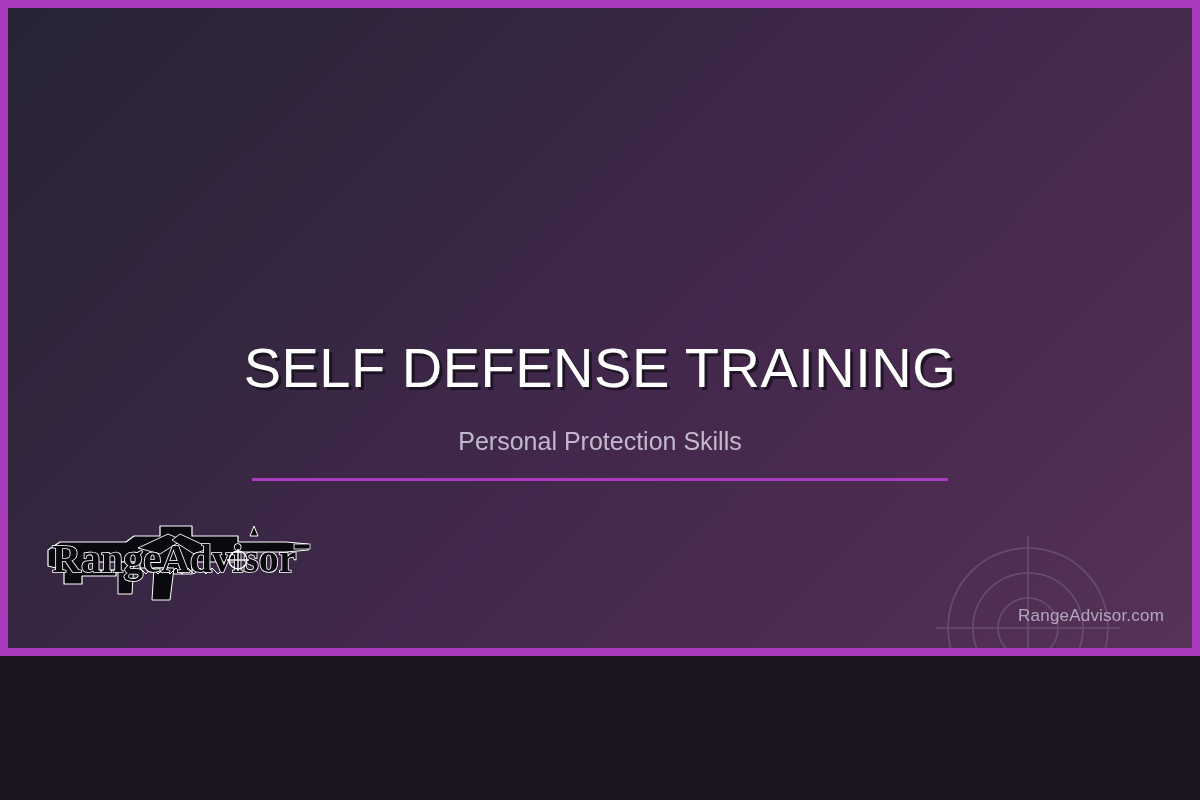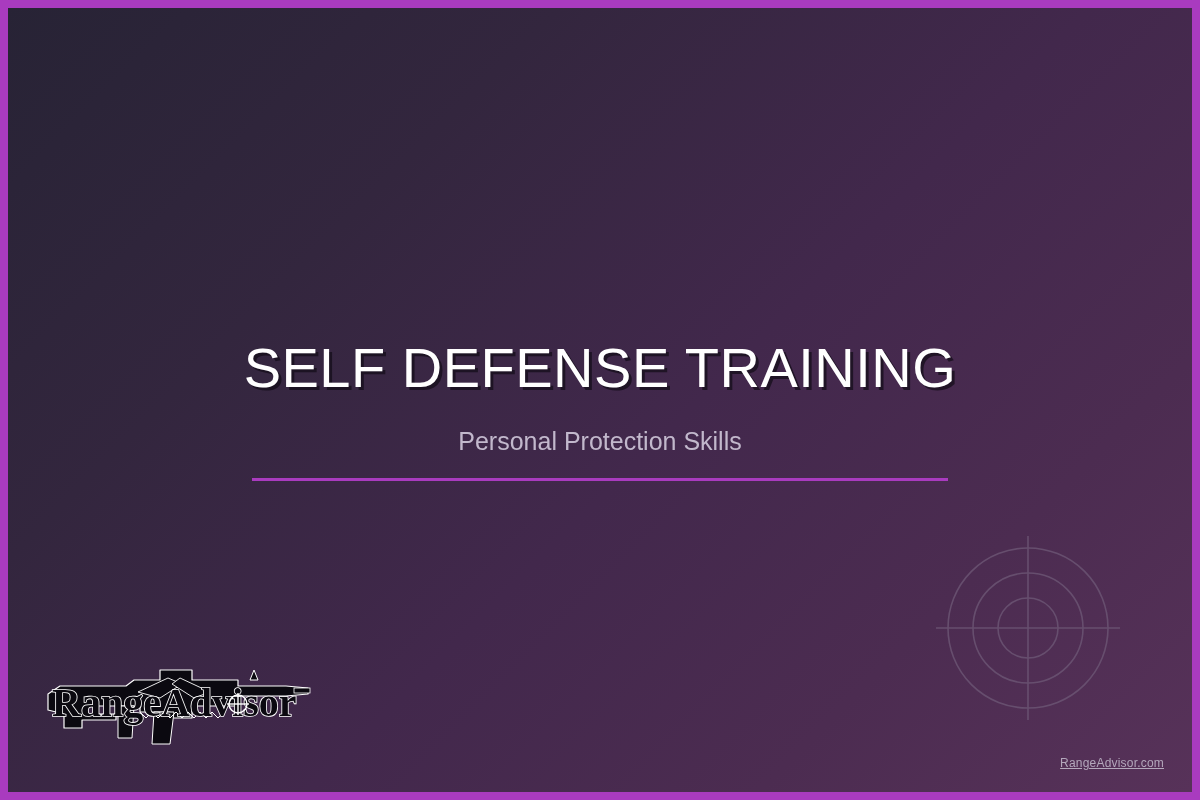--- a/index.html
+++ b/index.html
@@ -4,21 +4,21 @@
 <style>
   html, body {
     margin: 0;
     padding: 0;
     background: #1b1622;
   }
 
   #slide {
     position: relative;
     width: 1200px;
-    height: 800px;
+    height: 656px;
     box-sizing: border-box;
     border: 8px solid var(--accent, #a93bbf);
     background: linear-gradient(135deg, #272335 0%, #33263e 28%, #42284c 55%, #4c2c51 78%, #573259 100%);
     overflow: hidden;
     font-family: "Liberation Sans", sans-serif;
     user-select: none;
   }
 
   
   .target-mark {
@@ -83,24 +83,23 @@
     display: block;
     width: 272px;
     height: 84px;
   }
 
   
   .watermark {
     position: absolute;
     right: 28px;
     bottom: 22px;
-    font-size: 12px;
+    font-size: 17px;
     color: #b3a7bb;
     letter-spacing: 0.2px;
-    text-decoration: underline;
   }
 </style>
 </head>
 <body>
 
 <div id="slide" style="--accent: #a93bbf; border-color: rgb(169, 59, 191);">
 
   <div class="target-mark">
     <svg viewBox="0 0 216 216" xmlns="http://www.w3.org/2000/svg" aria-hidden="true">
       <g fill="none" stroke="#6b5473" stroke-width="1.6" opacity="0.85">

